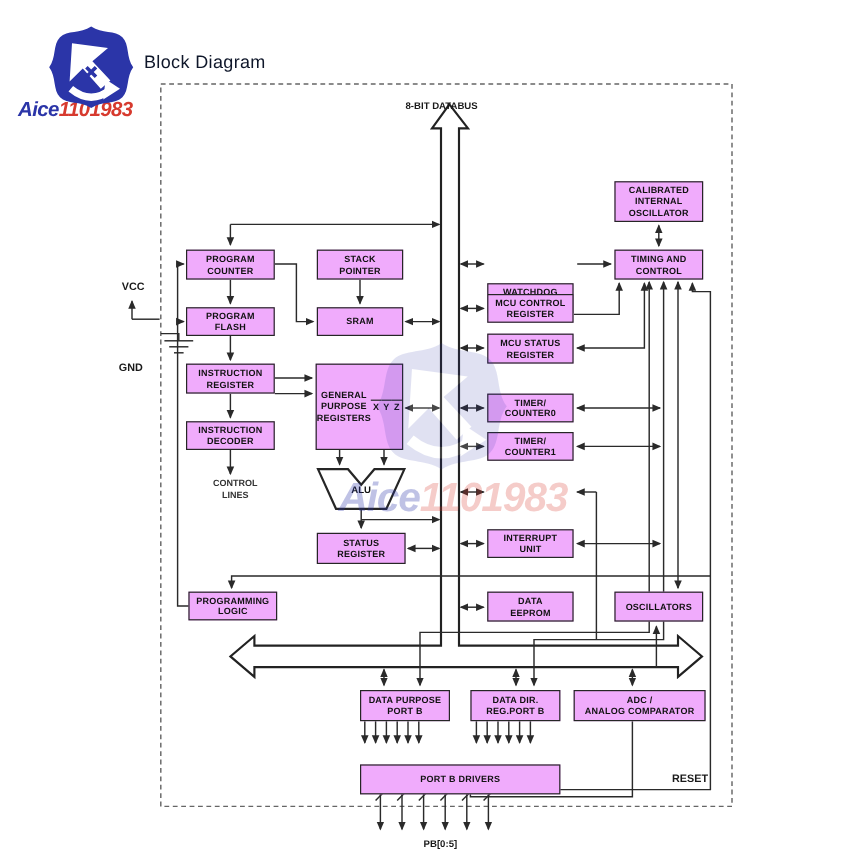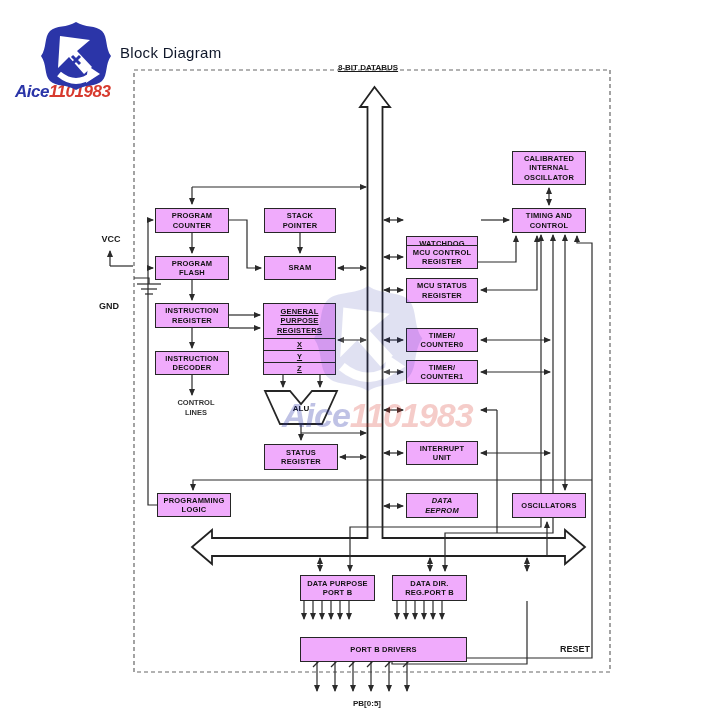--- a/index.html
+++ b/index.html
@@ -9,21 +9,21 @@
   .ln{stroke:#2a2a2a;stroke-width:1.2;fill:none;}
   .ln-e{marker-end:url(#ah);}
   .ln-b{marker-start:url(#ah);marker-end:url(#ah);}
   .bus{fill:#fff;stroke:#222;stroke-width:1.8;}
   .dashed{fill:none;stroke:#666;stroke-width:1.2;stroke-dasharray:4 3;}
   .box{position:absolute;z-index:2;box-sizing:border-box;border:1.8px solid #262626;background:#f0abfc;
        display:flex;align-items:center;justify-content:center;text-align:center;
        font-weight:bold;font-size:7.5px;line-height:1.25;letter-spacing:.2px;color:#111;
        white-space:pre-line;}
   .lbl{position:absolute;z-index:2;color:#1a1a1a;font-weight:bold;white-space:pre-line;text-align:center;}
-  .gpr{flex-direction:column;justify-content:space-between;padding:0;text-decoration:underline;}
+  .gpr{flex-direction:row;justify-content:space-between;padding:0;}
   .gpr-head{height:35px;display:flex;align-items:center;justify-content:center;width:100%;}
   .gpr-row{height:11.5px;border-top:1.2px solid #262626;width:100%;
            display:flex;align-items:center;justify-content:center;}
   #title{position:absolute;left:120px;top:44px;z-index:2;font-size:15px;color:#0f172a;font-weight:500;
          letter-spacing:.3px;}
   #logo{position:absolute;left:14px;top:4px;width:120px;height:104px;z-index:2;}
   #logo-text{position:absolute;left:15px;top:82px;width:112px;font-size:17px;font-style:italic;
              font-weight:800;letter-spacing:-0.5px;white-space:nowrap;}
   #logo-text .blue{color:#2b35a8;} #logo-text .red{color:#d73a2e;}
   #watermark{position:absolute;left:0;top:0;z-index:3;pointer-events:none;}
@@ -152,21 +152,21 @@
     <path fill="#2b35a8" d="M62,18 C71,24 82,21 88,27 C94,33 91,44 97,52 C91,60 94,71 88,77
       C82,83 71,80 62,86 C53,80 42,83 36,77 C30,71 33,60 27,52 C33,44 30,33 36,27 C42,21 53,24 62,18 Z"></path>
     <path fill="#fff" d="M44,64 L46,32 L76,36 L63,47 L78,63 L70,70 L55,53 Z"></path>
     <path d="M45,70 Q62,84 79,70" stroke="#fff" stroke-width="6" fill="none"></path>
     <path fill="#fff" d="M74,62 L86,70 L72,79 Z"></path>
     <path d="M58,52 l8,8 M66,52 l-8,8" stroke="#2b35a8" stroke-width="3"></path>
   </svg>
   <div id="logo-text"><span class="blue">Aice</span><span class="red">1101983</span></div>
   <div id="title">Block Diagram</div>
 
-  <div class="lbl" style="left:316px;top:63px;width:104px;font-size:8px;text-decoration:underline;">8-BIT DATABUS</div>
+  <div class="lbl" style="left:316px;top:84px;width:104px;font-size:8px;">8-BIT DATABUS</div>
   <div class="lbl" style="left:96px;top:234px;width:30px;font-size:9px;">VCC</div>
   <div class="lbl" style="left:94px;top:301px;width:30px;font-size:9px;">GND</div>
   <div class="lbl" style="left:166px;top:398px;width:60px;font-size:7.5px;line-height:1.3;color:#333;">CONTROL
 LINES</div>
   <div class="lbl" style="left:546px;top:644px;width:44px;font-size:9px;text-align:right;">RESET</div>
   <div class="lbl" style="left:338px;top:699px;width:58px;font-size:8px;">PB[0:5]</div>
   <div id="alu-label">ALU</div>
 
   <div class="box" style="left:155px;top:208px;width:74px;height:25px;">PROGRAM
 COUNTER</div>
@@ -198,29 +198,31 @@
   <div class="box" style="left:406px;top:245px;width:72px;height:24px;">MCU CONTROL
 REGISTER</div>
   <div class="box" style="left:406px;top:278px;width:72px;height:25px;">MCU STATUS
 REGISTER</div>
   <div class="box" style="left:406px;top:328px;width:72px;height:24px;">TIMER/
 COUNTER0</div>
   <div class="box" style="left:406px;top:360px;width:72px;height:24px;">TIMER/
 COUNTER1</div>
   <div class="box" style="left:406px;top:441px;width:72px;height:24px;">INTERRUPT
 UNIT</div>
-  <div class="box" style="left:406px;top:493px;width:72px;height:25px;font-style:italic;">DATA
+  <div class="box" style="left:406px;top:493px;width:72px;height:25px;">DATA
 EEPROM</div>
 
   <div class="box" style="left:512px;top:151px;width:74px;height:34px;">CALIBRATED
 INTERNAL
 OSCILLATOR</div>
   <div class="box" style="left:512px;top:208px;width:74px;height:25px;">TIMING AND
 CONTROL</div>
   <div class="box" style="left:512px;top:493px;width:74px;height:25px;">OSCILLATORS</div>
+  <div class="box" style="left:478px;top:575px;width:110px;height:26px;">ADC /
+ANALOG COMPARATOR</div>
 
   <div class="box" style="left:300px;top:575px;width:75px;height:26px;">DATA PURPOSE
 PORT B</div>
   <div class="box" style="left:392px;top:575px;width:75px;height:26px;">DATA DIR.
 REG.PORT B</div>
   <div class="box" style="left:300px;top:622px;width:167px;height:25px;margin-top:15px;">PORT B DRIVERS</div>
 
   <svg id="watermark" width="720" height="720" viewBox="0 0 720 720">
     <g transform="translate(272,258) scale(1.55)" opacity="0.14">
       <path fill="#2b35a8" d="M62,18 C71,24 82,21 88,27 C94,33 91,44 97,52 C91,60 94,71 88,77

